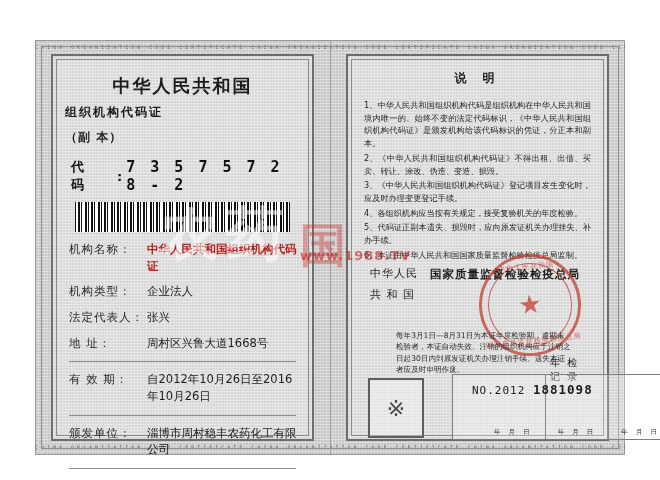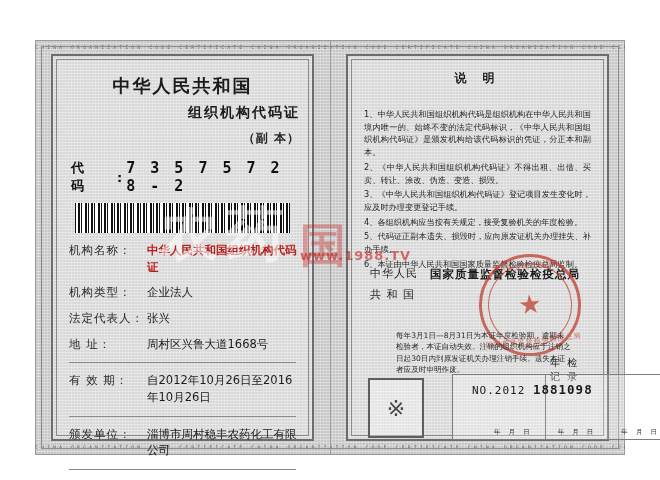--- a/index.html
+++ b/index.html
@@ -41,25 +41,25 @@
   }
 
   .inner{position:absolute;inset:12px;}
 
   
   .title1{
     text-align:center;font-family:"DejaVu Sans",sans-serif;font-weight:bold;
     font-size:18px;color:#1b1b1b;letter-spacing:2px;margin-top:6px;
   }
   .title2{
-    text-align:right;font-weight:bold;font-size:14px;color:#1b1b1b;
+    text-align:left;font-weight:bold;font-size:12px;color:#1b1b1b;
     letter-spacing:2px;margin-top:6px;
   }
   .title3{
-    text-align:right;font-weight:bold;font-size:12px;color:#222;
+    text-align:left;font-weight:bold;font-size:12px;color:#222;
     margin-top:8px;letter-spacing:1px;
   }
   .coderow{
     display:flex;align-items:center;margin:12px 0 0 6px;font-size:13px;color:#111;
   }
   .coderow .lab{letter-spacing:10px;font-weight:bold;}
   .coderow .colon{margin:0 4px 0 0;font-weight:bold;}
   .coderow .val{font-family:"DejaVu Sans Mono",monospace;font-size:15px;letter-spacing:3px;font-weight:bold;}
 
   .barcode{
@@ -70,21 +70,21 @@
   }
 
   .field{display:flex;margin:9px 0 0 4px;font-size:11.5px;color:#2b2b2b;line-height:1.45;}
   .field .k{width:78px;flex:0 0 78px;letter-spacing:1px;}
   .field .v{flex:1;color:#1d1d1d;}
   .field .v.red{color:#b6201c;font-weight:bold;}
   .sep{height:1px;background:#8b8b8b;margin:10px 4px 0 4px;}
 
   
   .note-title{text-align:center;font-weight:bold;font-size:12px;letter-spacing:6px;margin-top:2px;color:#1b1b1b;}
-  .note-list{margin:21px 4px 0 4px;font-size:8.2px;line-height:1.55;color:#262626;text-align:justify;}
+  .note-list{margin:12px 4px 0 4px;font-size:8.2px;line-height:1.55;color:#262626;text-align:justify;}
   .note-list p{margin:0 0 2px 0;}
 
   .org-block{position:absolute;left:10px;top:196px;width:120px;font-size:11px;color:#1b1b1b;line-height:1.9;letter-spacing:1px;}
   .org-name{position:absolute;left:70px;top:196px;width:190px;font-size:11.5px;font-weight:bold;color:#1b1b1b;line-height:1.9;letter-spacing:1px;}
 
   .seal{
     position:absolute;right:14px;top:186px;width:96px;height:96px;border-radius:50%;
     border:3px solid #c0392b;color:#c0392b;opacity:.72;
     display:flex;align-items:center;justify-content:center;text-align:center;
     font-size:7.5px;line-height:1.2;transform:rotate(-6deg);

